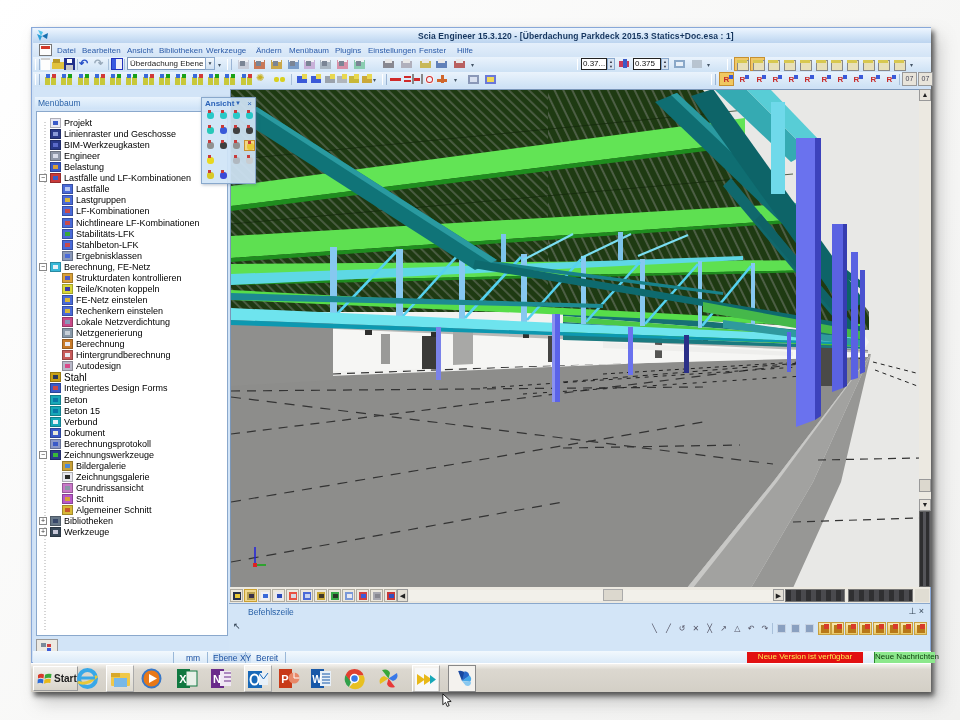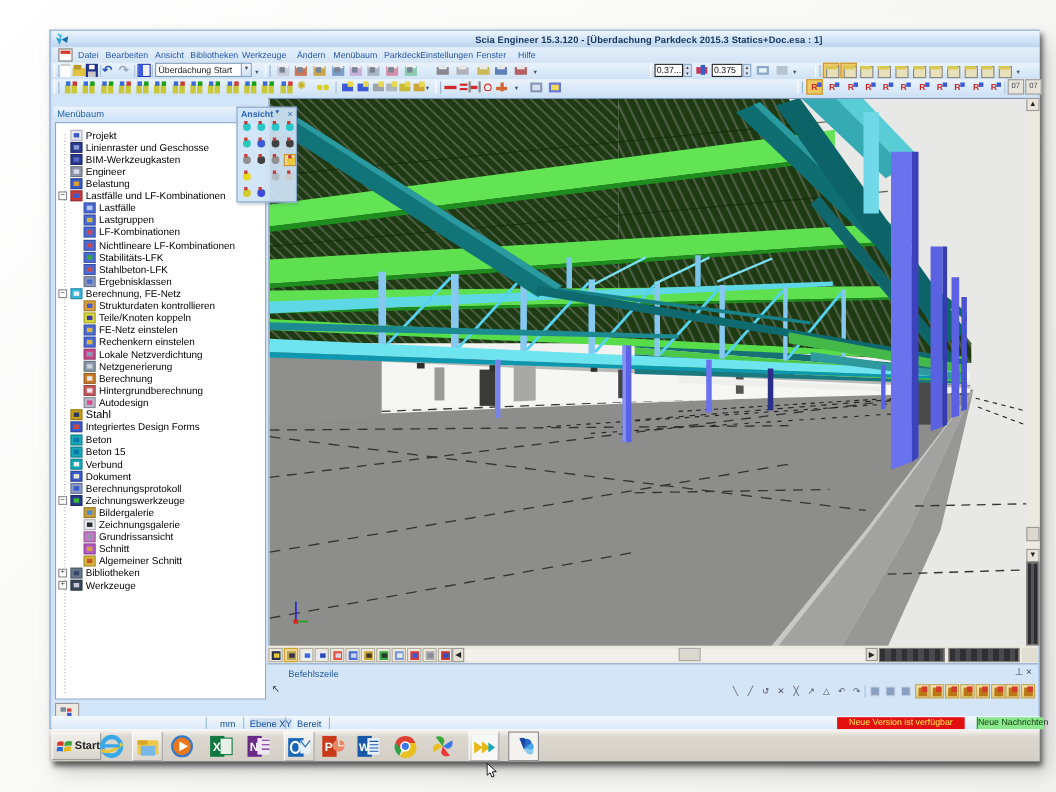--- a/index.html
+++ b/index.html
@@ -1,21 +1,21 @@
 <!DOCTYPE html>
 <html><head>
 <meta charset="utf-8">
 <style>
 html,body{margin:0;padding:0;width:960px;height:720px;overflow:hidden;
  font-family:"Liberation Sans",sans-serif;background:#fcfcfb;}
 #stage{position:absolute;left:0;top:0;width:960px;height:720px;
  background:linear-gradient(135deg,#ffffff 0%,#f6f6f5 60%,#f1f1f0 100%);}
 #screen{position:absolute;left:31px;top:27px;width:900px;height:665px;
  box-shadow:3px 4px 5px rgba(55,55,55,.8), 8px 10px 16px rgba(140,140,140,.45);
- background:#d9d6cf;margin-left:14px;}
+ background:#d9d6cf;}
 #appwin{position:absolute;left:0;top:0;width:900px;height:636px;
  background:#cfe1f6;border:1px solid #88a8d8;box-sizing:border-box;}
 
 #titlebar{position:absolute;left:1px;top:0;width:898px;height:15px;
  background:linear-gradient(#eef6ff,#cfe2f6 60%,#bcd4ef);}
 #titlebar .ticon{position:absolute;left:3px;top:1px;width:13px;height:13px;}
 #titlebar .ttext{position:absolute;left:385px;top:2.5px;font-size:8.5px;font-weight:bold;color:#15355e;white-space:nowrap;letter-spacing:.1px;}
 
 #menubar{position:absolute;left:1px;top:15px;width:898px;height:14px;
  background:linear-gradient(#e4effb,#d3e4f6);font-size:8px;color:#2a5aa8;}
@@ -62,21 +62,21 @@
   </div>
   <div id="menubar">
     <div class="micon"></div>
     <span style="left:24px">Datei</span>
           <span style="left:49px">Bearbeiten</span>
     <span style="left:94px">Ansicht</span>
           <span style="left:126px">Bibliotheken</span>
     <span style="left:173px">Werkzeuge</span>
           <span style="left:223px">Ändern</span>
     <span style="left:256px">Menübaum</span>
-          <span style="left:302px">Parkdeck</span>
+          <span style="left:302px">Plugins</span>
     <span style="left:335px">Einstellungen</span>
           <span style="left:386px">Fenster</span>
     <span style="left:424px">Hilfe</span>
   </div>
   <div class="tbrow" id="tb1">
           <div class="grip" style="left:2px"></div>
           <div style="position:absolute;left:7px;top:1px;width:12px;height:12px;">
             <i style="position:absolute;left:1px;top:0px;width:9px;height:12px;background:#fdfdfd;"></i>
             <i style="position:absolute;left:1px;top:0px;width:9px;height:2px;background:#d0d0d0;"></i>
           </div>
@@ -92,21 +92,21 @@
           <div class="sep" style="left:44px"></div>
           <div style="position:absolute;left:46px;top:0px;font-size:11px;color:#2a52c8;font-weight:bold;">↶</div>
           <div style="position:absolute;left:61px;top:0px;font-size:11px;color:#9ab;font-weight:bold;">↷</div>
           <div class="sep" style="left:75px"></div>
           <div style="position:absolute;left:78px;top:1px;width:13px;height:12px;">
             <i style="position:absolute;left:0px;top:0px;width:12px;height:12px;background:#2233bb;"></i>
             <i style="position:absolute;left:1px;top:1px;width:10px;height:10px;background:#f0f0f8;"></i>
             <i style="position:absolute;left:1px;top:1px;width:4px;height:10px;background:#3a5ae0;"></i>
           </div>
           <div class="sep" style="left:91px"></div>
-          <div style="position:absolute;left:94px;top:0px;width:79px;height:13px;background:#fff;border:1px solid #7a96b8;box-sizing:border-box;font-size:8px;color:#222;line-height:11px;padding-left:2px;white-space:nowrap;overflow:hidden;">Überdachung Start</div>
+          <div style="position:absolute;left:94px;top:0px;width:79px;height:13px;background:#fff;border:1px solid #7a96b8;box-sizing:border-box;font-size:8px;color:#222;line-height:11px;padding-left:2px;white-space:nowrap;overflow:hidden;">Überdachung Ebene</div>
           <div style="position:absolute;left:172px;top:0px;width:10px;height:13px;background:linear-gradient(#f4f8fc,#cfe0f2);border:1px solid #8aa8cc;box-sizing:border-box;font-size:5px;color:#345;text-align:center;line-height:11px;">▼</div>
           <div class="dd" style="left:185px">▾</div>
           <div class="grip" style="left:194px"></div>
           <div style="position:absolute;left:204px;top:1px;width:14px;height:12px;">
             <i style="position:absolute;left:1px;top:2px;width:11px;height:9px;background:#c8ccd8;"></i>
             <i style="position:absolute;left:2px;top:0px;width:9px;height:4px;background:#eef0f4;"></i>
             <i style="position:absolute;left:3px;top:3px;width:5px;height:5px;background:#7a8494;"></i>
           </div>
           <div style="position:absolute;left:220px;top:1px;width:14px;height:12px;">
             <i style="position:absolute;left:1px;top:2px;width:11px;height:9px;background:#c87858;"></i>

